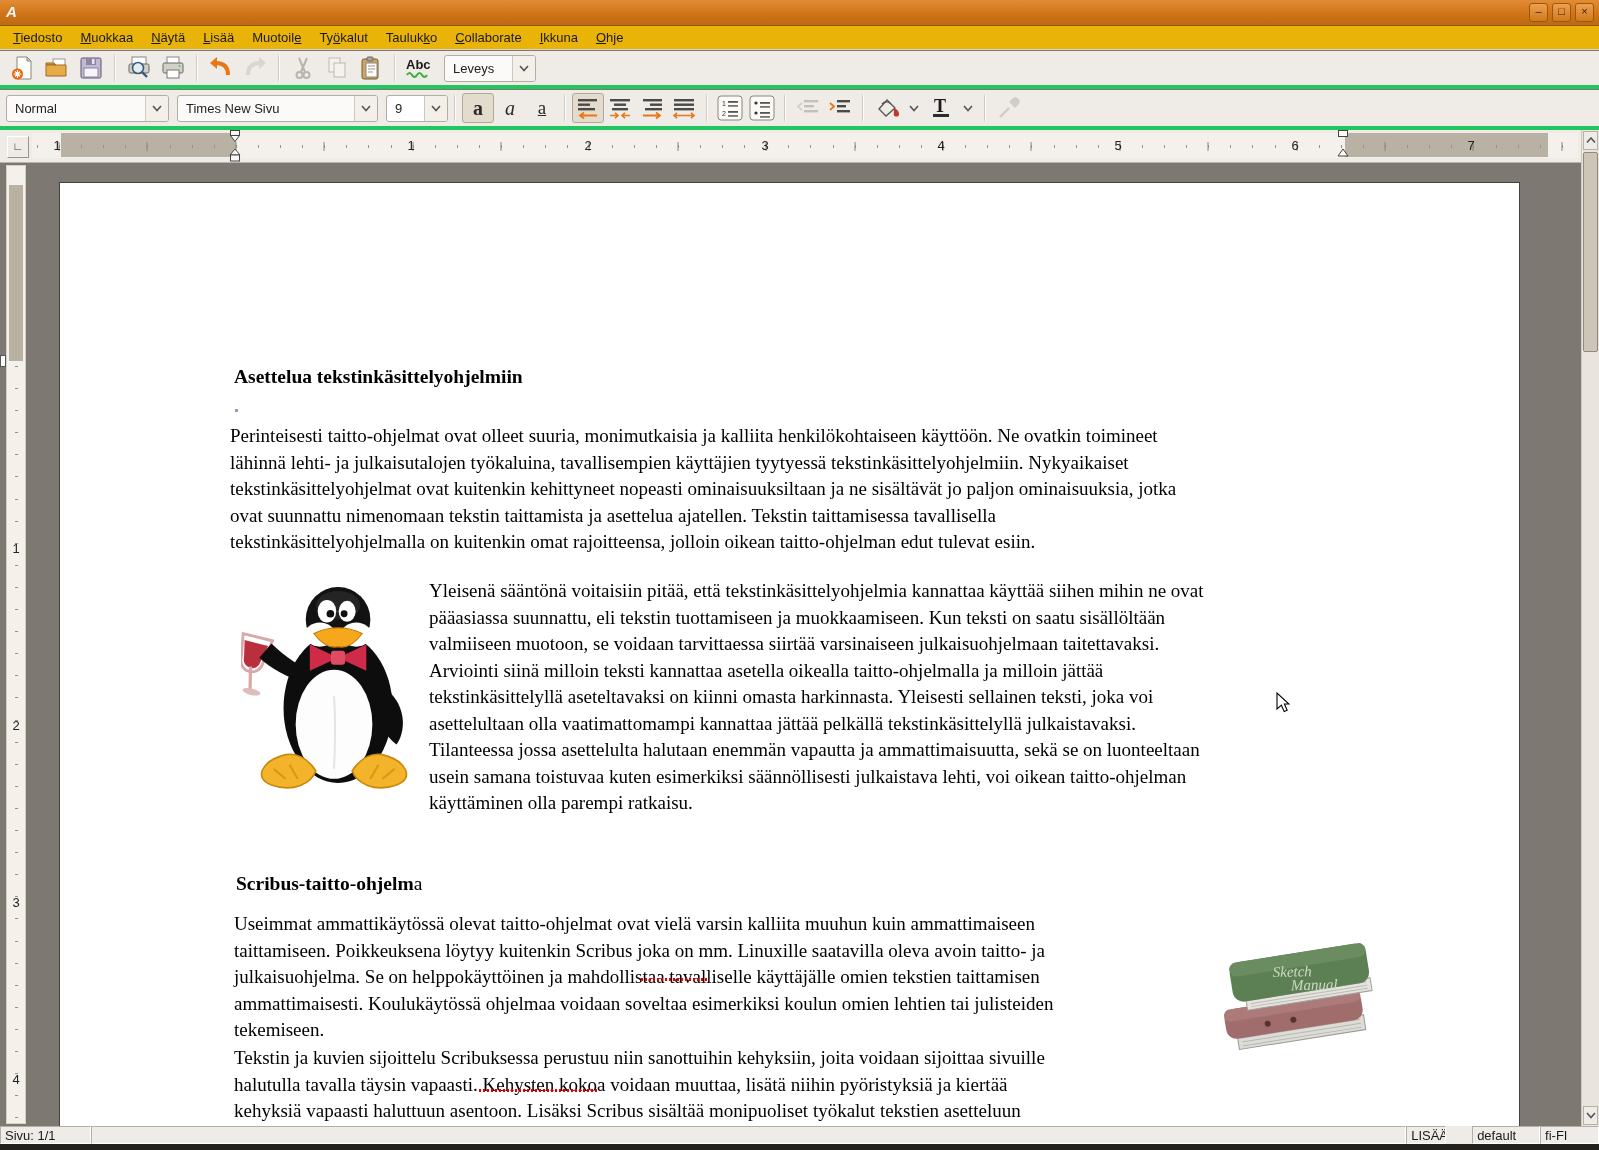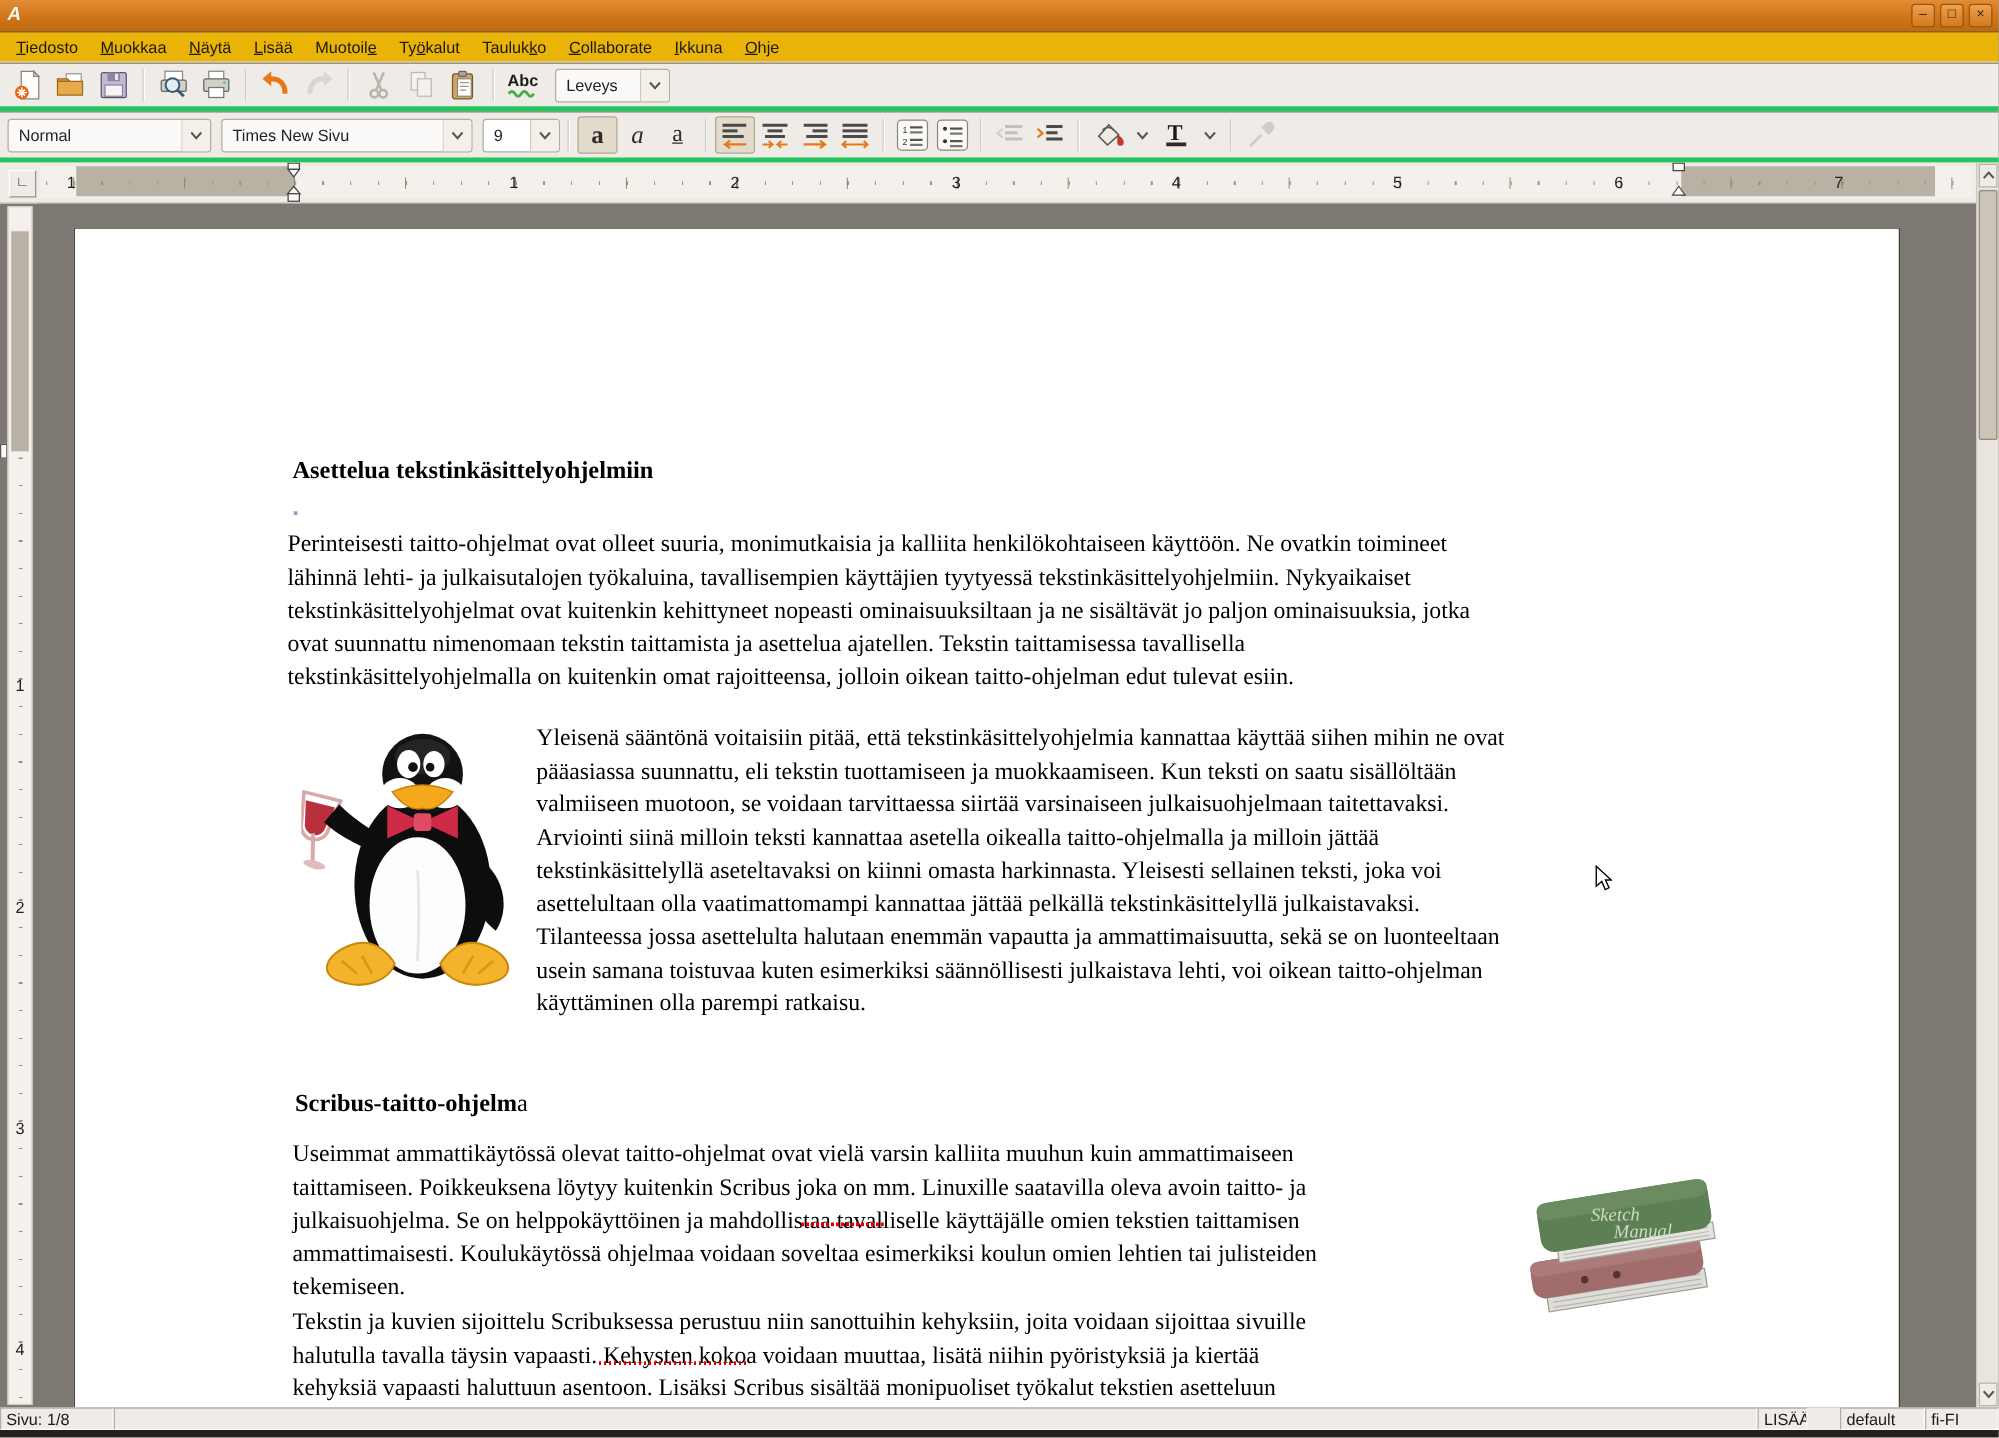--- a/index.html
+++ b/index.html
@@ -507,21 +507,21 @@
   </div>
   <div class="sc-thumb"></div>
   <div class="sc-btn" style="bottom:1px;">
     <svg width="10" height="7" viewBox="0 0 10 7">
         <path d="M1 1 L5 5.5 L9 1" stroke="#555" stroke-width="1.6" fill="none"></path>
       </svg>
   </div>
 </div>
 
 <div class="statusbar">
-  <div class="sb" style="width:91px;">Sivu: 1/8</div>
+  <div class="sb" style="width:91px;">Sivu: 1/1</div>
   <div class="sb" style="width:1317px;"></div>
   <div class="sb" style="width:40px;text-align:center;">LISÄÄ</div>
   <div class="sb" style="width:68px;margin-left:26px;">default</div>
   <div class="sb" style="width:59px;">fi-FI</div>
 </div>
 <div class="bottomstrip"></div>
 
 <svg class="cursor" viewBox="0 0 14 21">
   <polygon points="1,1 1,17 5.4,13.2 8.2,19.6 11.2,18.2 8.4,12 13,12" fill="#fff" stroke="#000" stroke-width="1.1"></polygon>
 </svg>

